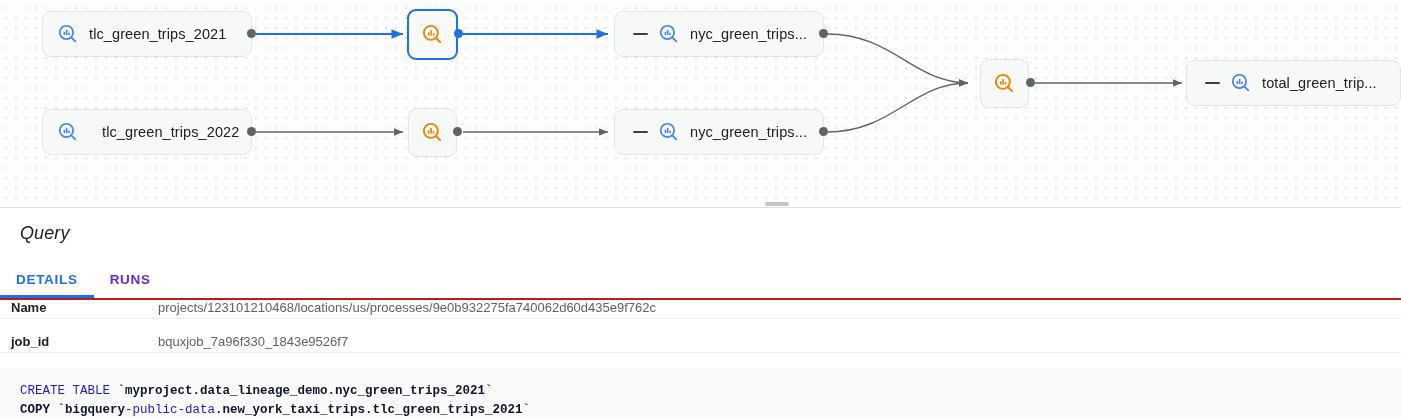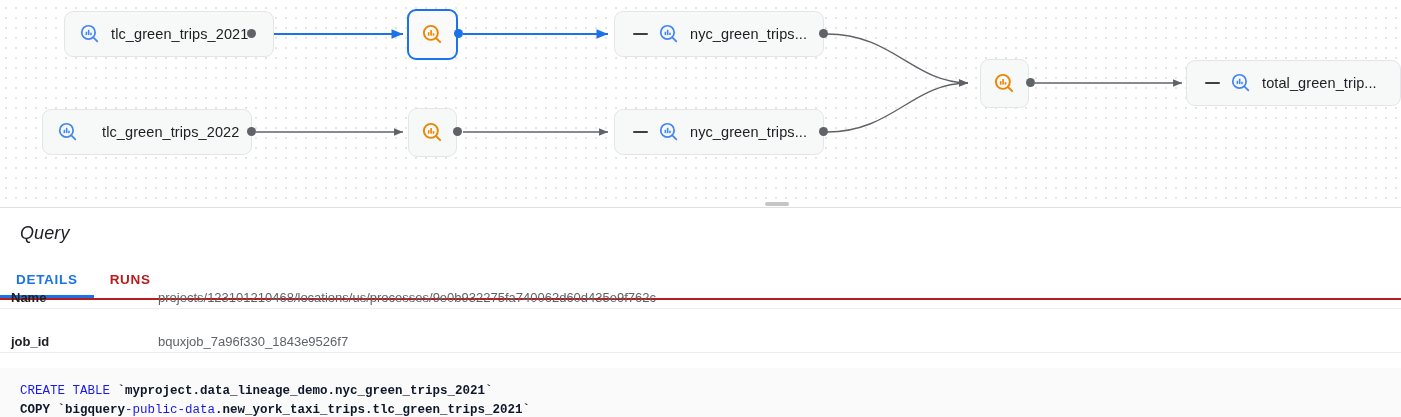--- a/index.html
+++ b/index.html
@@ -102,38 +102,38 @@
     align-items: flex-end;
   }
   .tab {
     height: 37px;
     display: flex;
     align-items: center;
     justify-content: center;
     font-size: 13.5px;
     font-weight: bold;
     letter-spacing: .7px;
-    color: #b91c1c;
+    color: #6d28d9;
     cursor: pointer;
     padding: 0 16px;
     min-width: 72px;
   }
   .tab.active { color: #1a73e8; box-shadow: inset 0 -3px 0 0 #1a73e8; }
 
   .detail-row {
     position: absolute;
     left: 0;
     width: 1401px;
     height: 23px;
     border-bottom: 1px solid #eceded;
     display: flex;
     align-items: center;
     font-size: 13px;
   }
-  #row-name { top: 78px; }
+  #row-name { top: 88px; }
   #row-jobid { top: 122px; }
   .detail-key {
     width: 158px;
     padding-left: 11px;
     font-weight: bold;
     color: #202124;
   }
   .detail-val { color: #5f6368; }
 
   #sql-block {
@@ -176,21 +176,21 @@
 
     <line x1="463" y1="132" x2="608" y2="132" stroke="#5f6368" stroke-width="1.4" marker-end="url(#arrow-gray)"></line>
 
     <path d="M827,34 C893,34 912,82 968,83" fill="none" stroke="#5f6368" stroke-width="1.4" marker-end="url(#arrow-gray)"></path>
 
     <path d="M827,132 C893,132 912,83 968,83" fill="none" stroke="#5f6368" stroke-width="1.4" marker-end="url(#arrow-gray)"></path>
 
     <line x1="1035" y1="83" x2="1182" y2="83" stroke="#5f6368" stroke-width="1.4" marker-end="url(#arrow-gray)"></line>
   </svg>
 
-  <div class="node" style="left:42px; top:11px; width:210px; height:46px;margin-left:22px;">
+  <div class="node" style="left:42px; top:11px; width:210px; height:46px;">
     <span class="icon-wrap" style="margin-left:14px;margin-right:10px;">
       <svg width="22" height="22" viewBox="0 0 24 24">
         <circle cx="10.3" cy="10.3" r="7.3" fill="none" stroke="#4285f4" stroke-width="1.9"></circle>
         <rect x="7.2" y="9.6" width="1.7" height="3.6" fill="#4285f4"></rect>
         <rect x="9.7" y="7.4" width="1.7" height="5.8" fill="#4285f4"></rect>
         <rect x="12.2" y="10.6" width="1.7" height="2.6" fill="#4285f4"></rect>
         <line x1="15.6" y1="15.6" x2="20" y2="20" stroke="#4285f4" stroke-width="1.9" stroke-linecap="round"></line>
       </svg>
     </span>
     <span class="node-label">tlc_green_trips_2021</span>

